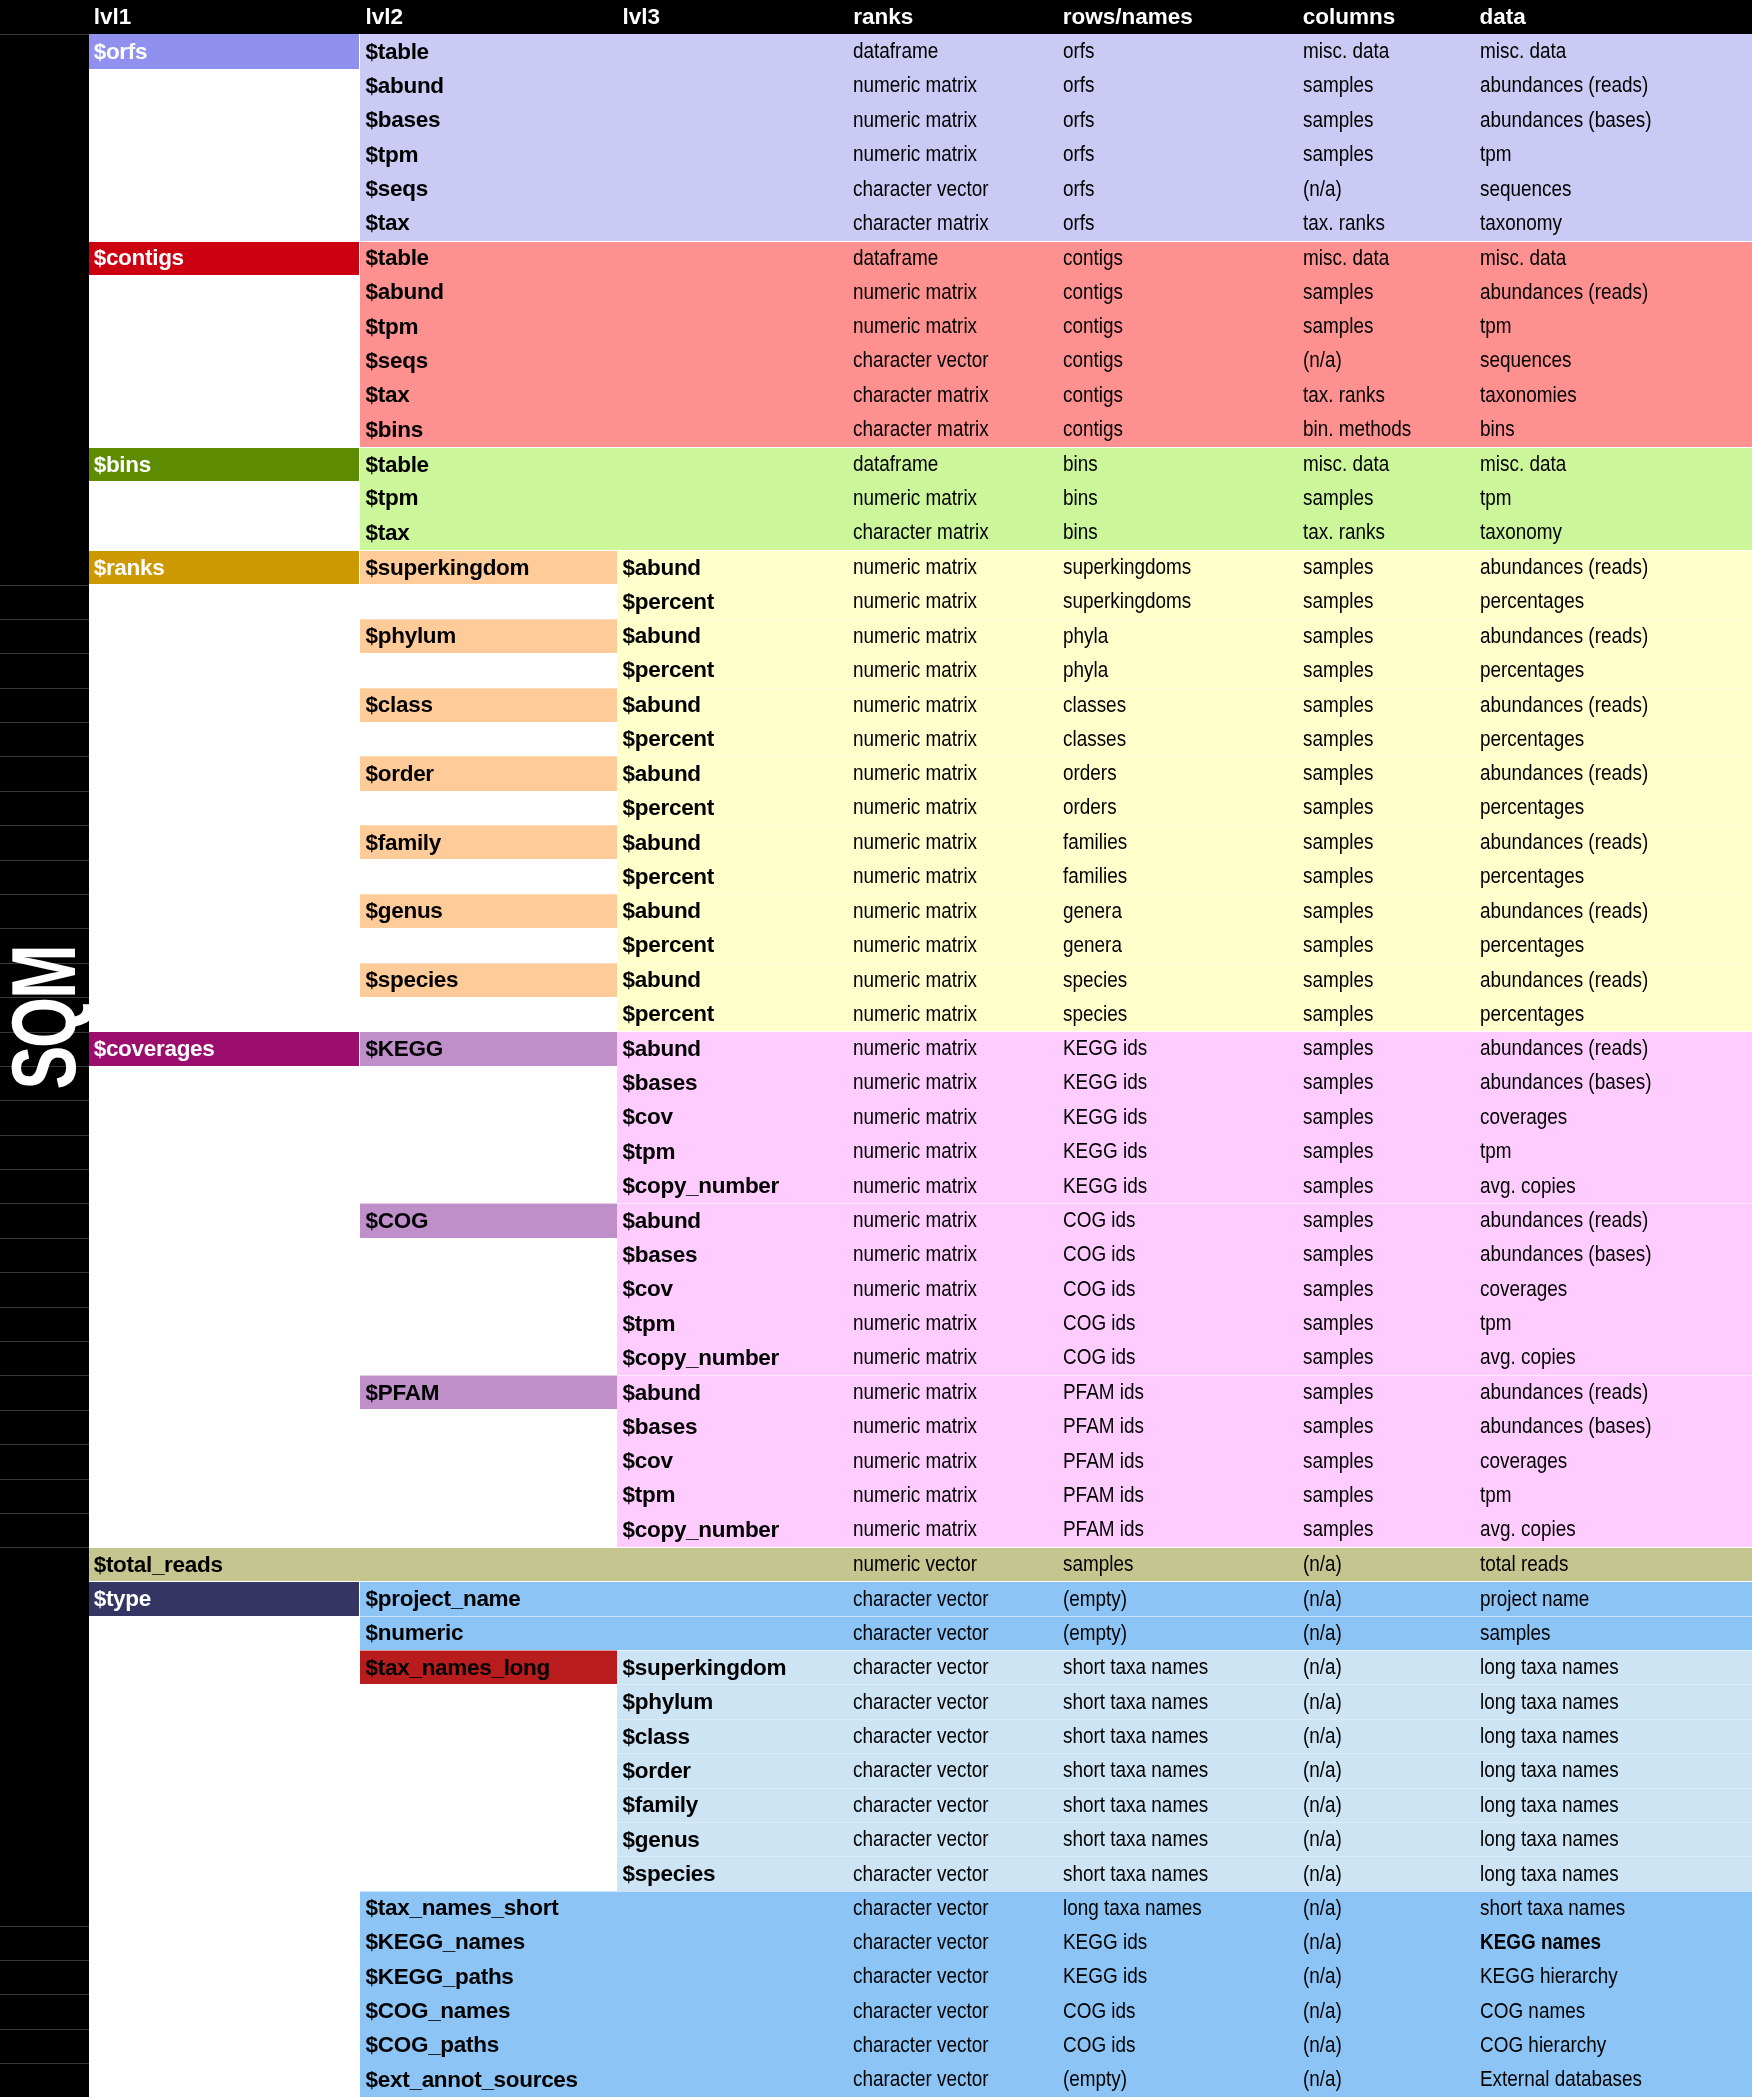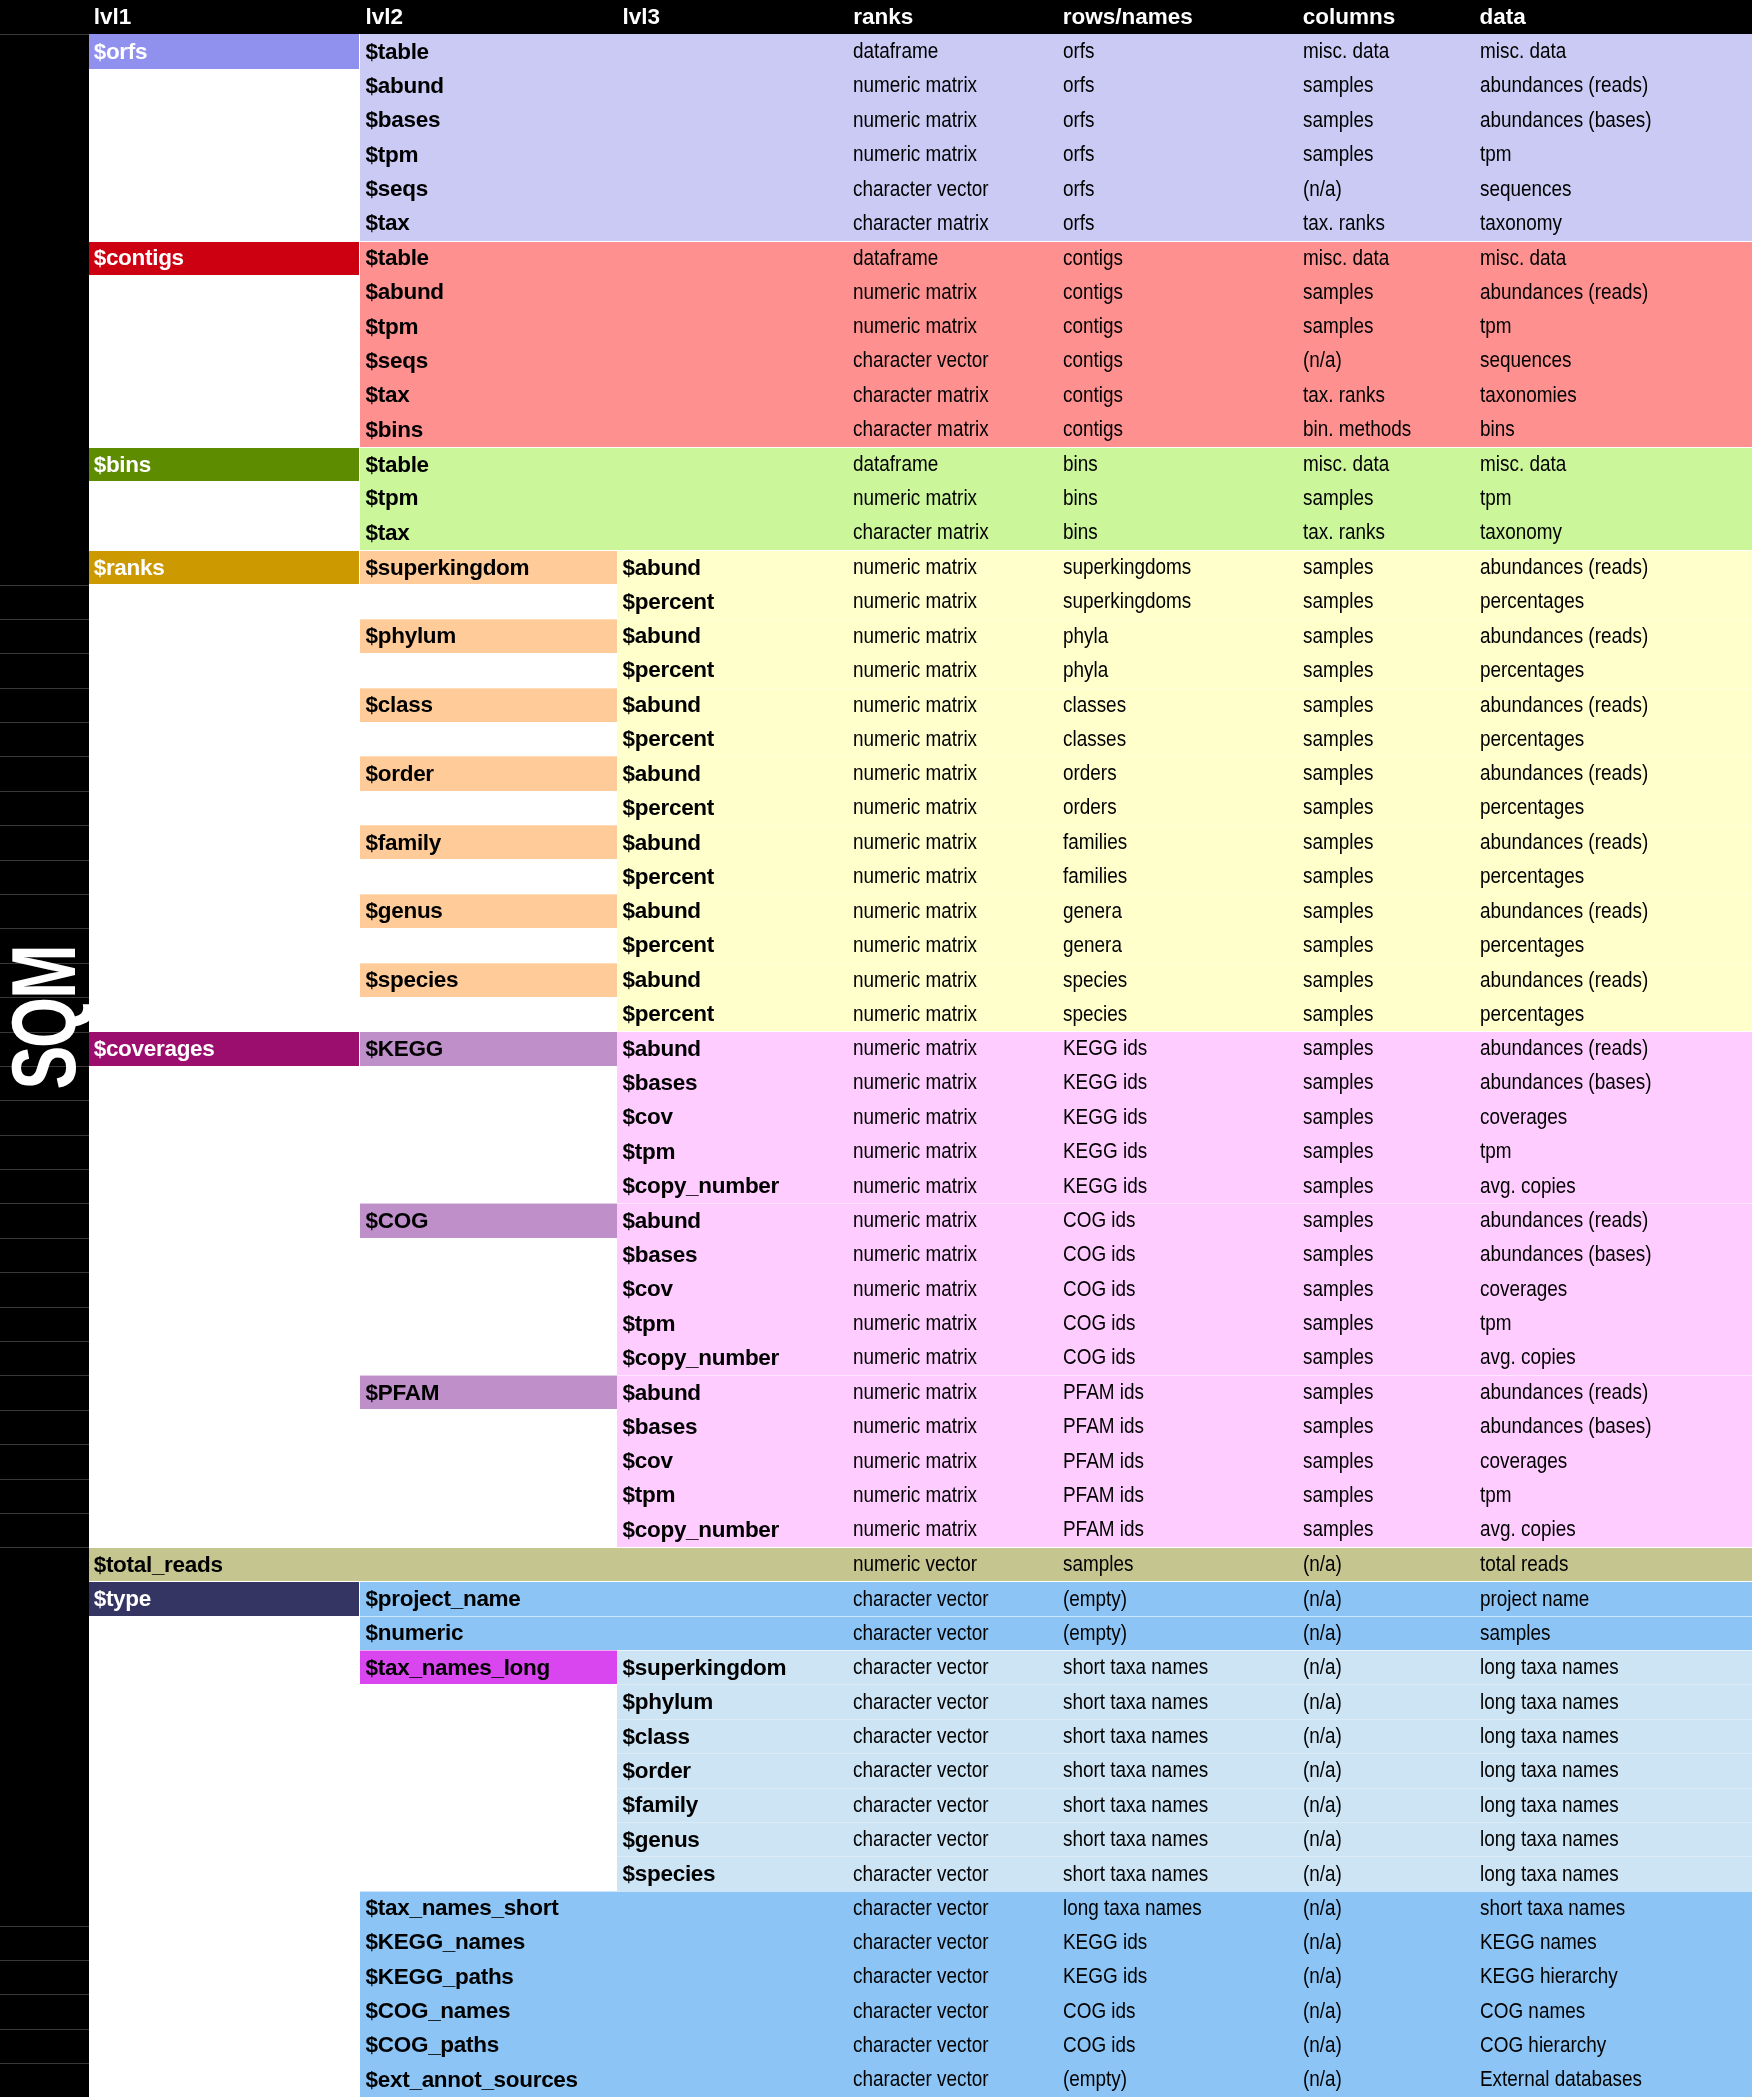--- a/index.html
+++ b/index.html
@@ -900,21 +900,21 @@
       <div class="c p5" style="grid-area: 48 / 6; background: rgb(140, 197, 245); border-top: 0.9px solid rgba(255, 255, 255, 0.55);">
         <span class="dat">(empty)</span>
       </div>
       <div class="c p6" style="grid-area: 48 / 7; background: rgb(140, 197, 245); border-top: 0.9px solid rgba(255, 255, 255, 0.55);">
         <span class="dat">(n/a)</span>
       </div>
       <div class="c p7" style="grid-area: 48 / 8; background: rgb(140, 197, 245); border-top: 0.9px solid rgba(255, 255, 255, 0.55);">
         <span class="dat">samples</span>
       </div>
       <div class="c p1" style="grid-area: 49 / 2; background: rgb(255, 255, 255); border-top: 0.9px solid rgba(255, 255, 255, 0.55);"></div>
-      <div class="c p2" style="grid-area: 49 / 3; background: #d946ef; border-top: 0.9px solid rgba(255, 255, 255, 0.55);">
+      <div class="c p2" style="grid-area: 49 / 3; background: #b91c1c; border-top: 0.9px solid rgba(255, 255, 255, 0.55);">
         <span class="lab">$tax_names_long</span>
       </div>
       <div class="c p3" style="grid-area: 49 / 4; background: rgb(204, 228, 244); border-top: 0.9px solid rgba(255, 255, 255, 0.55);">
         <span class="lab">$superkingdom</span>
       </div>
       <div class="c p4" style="grid-area: 49 / 5; background: rgb(204, 228, 244); border-top: 0.9px solid rgba(255, 255, 255, 0.55);">
         <span class="dat">character vector</span>
       </div>
       <div class="c p5" style="grid-area: 49 / 6; background: rgb(204, 228, 244); border-top: 0.9px solid rgba(255, 255, 255, 0.55);">
         <span class="dat">short taxa names</span>
@@ -1051,21 +1051,21 @@
       <div class="c p3" style="grid-area: 57 / 4; background: rgb(140, 197, 245);"></div>
       <div class="c p4" style="grid-area: 57 / 5; background: rgb(140, 197, 245);">
         <span class="dat">character vector</span>
       </div>
       <div class="c p5" style="grid-area: 57 / 6; background: rgb(140, 197, 245);">
         <span class="dat">KEGG ids</span>
       </div>
       <div class="c p6" style="grid-area: 57 / 7; background: rgb(140, 197, 245);">
         <span class="dat">(n/a)</span>
       </div>
-      <div class="c p7" style="grid-area: 57 / 8; background: rgb(140, 197, 245);">
+      <div class="c p7" style="grid-area: 57 / 8; background: rgb(140, 197, 245); font-weight: bold;">
         <span class="dat">KEGG names</span>
       </div>
       <div class="c p1" style="grid-area: 58 / 2; background: rgb(255, 255, 255);"></div>
       <div class="c p2" style="grid-area: 58 / 3; background: rgb(140, 197, 245);">
         <span class="lab">$KEGG_paths</span>
       </div>
       <div class="c p3" style="grid-area: 58 / 4; background: rgb(140, 197, 245);"></div>
       <div class="c p4" style="grid-area: 58 / 5; background: rgb(140, 197, 245);">
         <span class="dat">character vector</span>
       </div>

